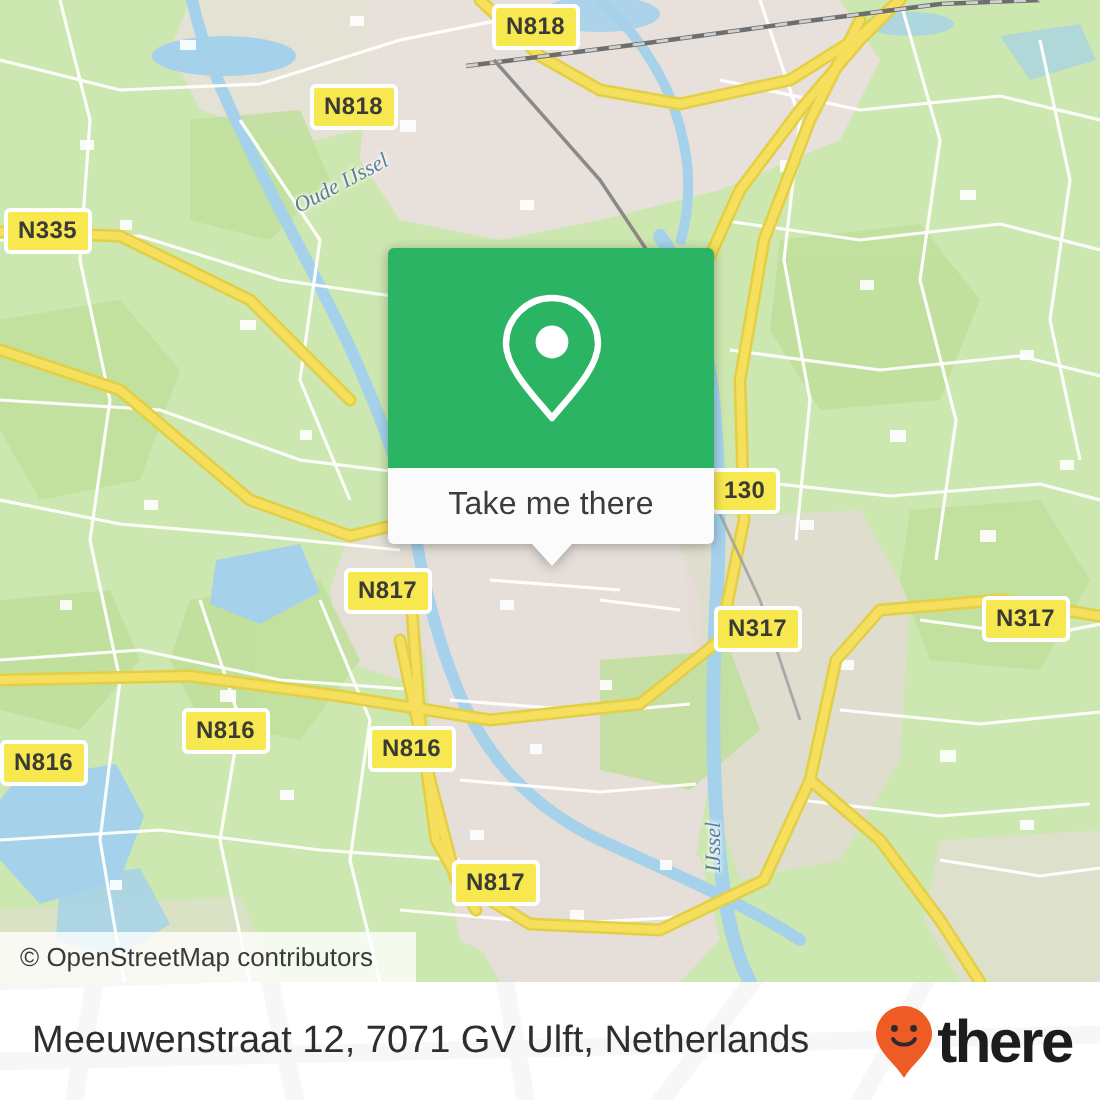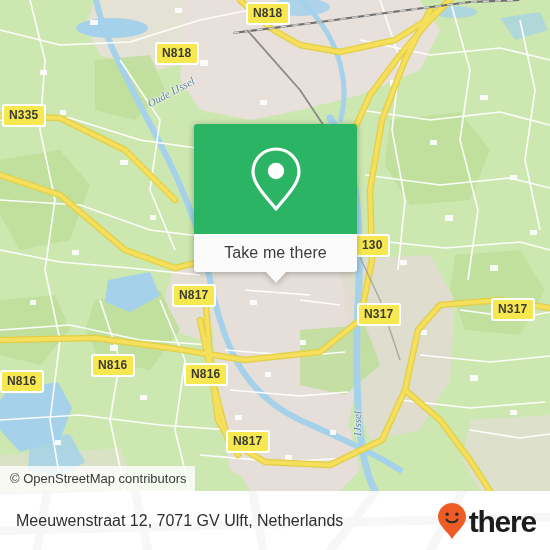--- a/index.html
+++ b/index.html
@@ -102,21 +102,21 @@
 
   
   #attribution {
     position: absolute;
     left: 0;
     top: 466px;
     height: 25px;
     background: rgba(255,255,255,0.78);
     display: flex;
     align-items: center;
-    padding: 0 8px 0 10px;
+    padding: 0 21px 0 10px;
     z-index: 50;
   }
   #attribution-text {
     color: #3a3a3a;
     font-size: 13px;
     font-family: "Liberation Sans", sans-serif;
     white-space: nowrap;
   }
 
   
@@ -141,21 +141,21 @@
     width: 100%;
     height: 100%;
     display: flex;
     align-items: center;
     justify-content: space-between;
     padding: 0 14px 0 16px;
     box-sizing: border-box;
   }
   #address-text {
     color: #2e2e2e;
-    font-size: 16px;
+    font-size: 19px;
     font-family: "Liberation Sans", sans-serif;
     white-space: nowrap;
   }
   #moovit-logo {
     display: flex;
     align-items: center;
     gap: 2px;
   }
   #moovit-wordmark {
     color: #1c1c1c;

